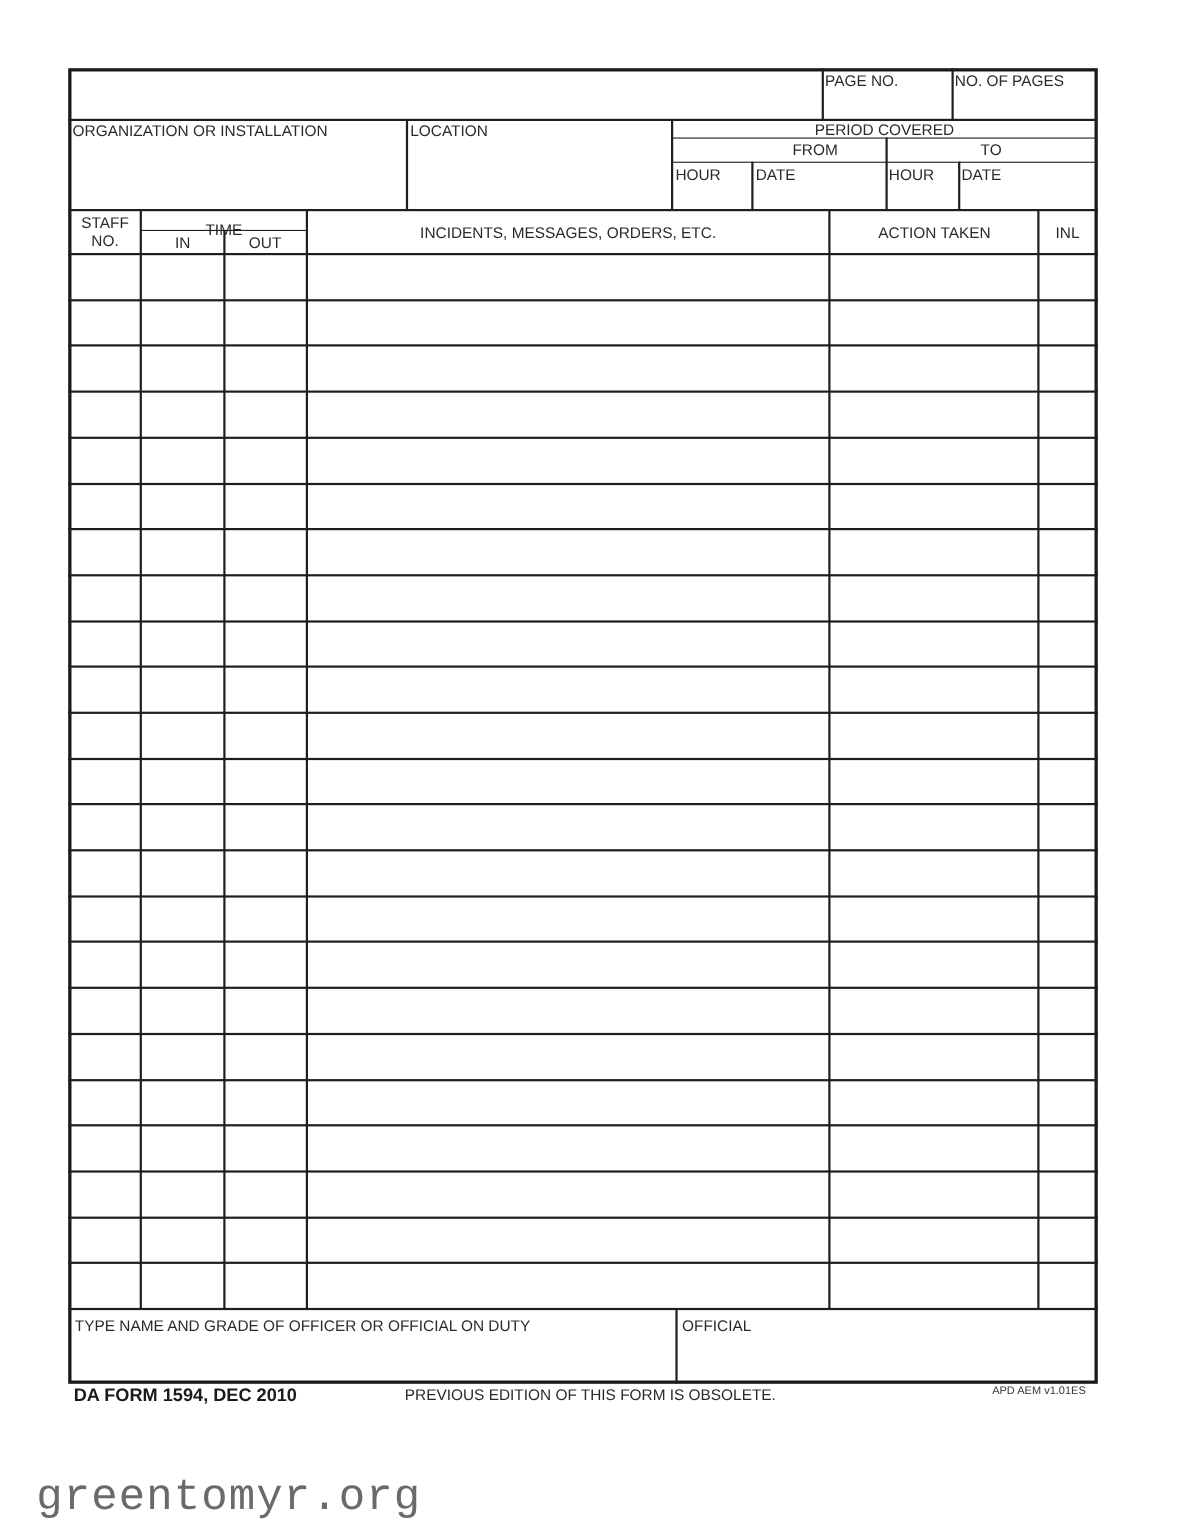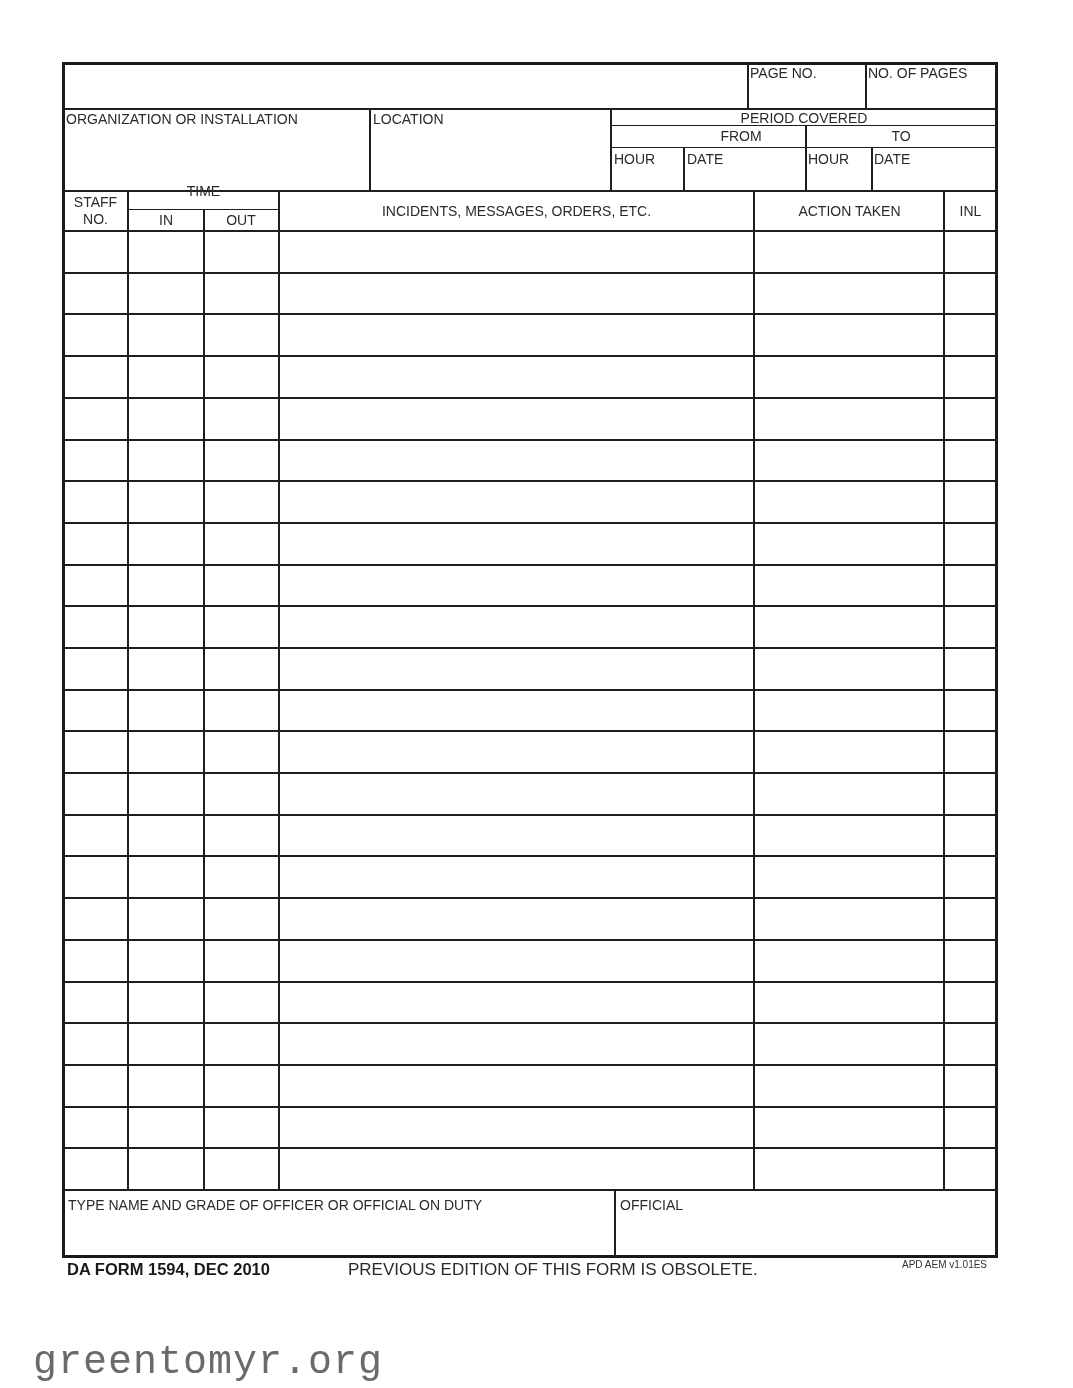--- a/index.html
+++ b/index.html
@@ -62,22 +62,22 @@
 
     .footer-left {
       position: absolute;
       left: 67px; top: 1260px;
       font-size: 16.5px;
       font-weight: bold;
       color: #1a1a1a;
     }
     .footer-mid {
       position: absolute;
-      left: 348px; top: 1260px;
-      font-size: 17px;
+      left: 368px; top: 1260px;
+      font-size: 14px;
       color: #2a2a2a;
     }
     .footer-right {
       position: absolute;
       left: 902px; top: 1259px;
       font-size: 10px;
       color: #333;
     }
     .watermark {
       position: absolute;
@@ -135,21 +135,21 @@
   <input class="cell" style="left: 614px; top: 168px; width: 67px; height: 21px;" value="">
   <input class="cell" style="left: 687px; top: 168px; width: 116px; height: 21px;" value="">
   <input class="cell" style="left: 808px; top: 168px; width: 61px; height: 21px;" value="">
   <input class="cell" style="left: 874px; top: 168px; width: 121px; height: 21px;" value="">
 
   <div class="line-h" style="left:62px; top:190px; width:936px;"></div>
 
   <div class="label center" style="left:63px; width:65px; top:195px;">STAFF</div>
   <div class="label center" style="left:63px; width:65px; top:212px;">NO.</div>
 
-  <div class="label center" style="left:129px; width:149px; top:184px;">TIME</div>
+  <div class="label center" style="left:129px; width:149px; top:202px;">TIME</div>
   <div class="line-h thin" style="left:128px; top:209px; width:151px;"></div>
   <div class="line-v" style="left:203px; top:210px; height:21px;"></div>
   <div class="label center" style="left:129px; width:74px; top:213px;">IN</div>
   <div class="label center" style="left:204px; width:74px; top:213px;">OUT</div>
 
   <div class="label center" style="left:279px; width:475px; top:204px;">INCIDENTS, MESSAGES, ORDERS, ETC.</div>
   <div class="label center" style="left:755px; width:189px; top:204px;">ACTION TAKEN</div>
   <div class="label center" style="left:945px; width:51px; top:204px;">INL</div>
 
   <div class="line-v" style="left:127px; top:191px; height:999px;"></div>

